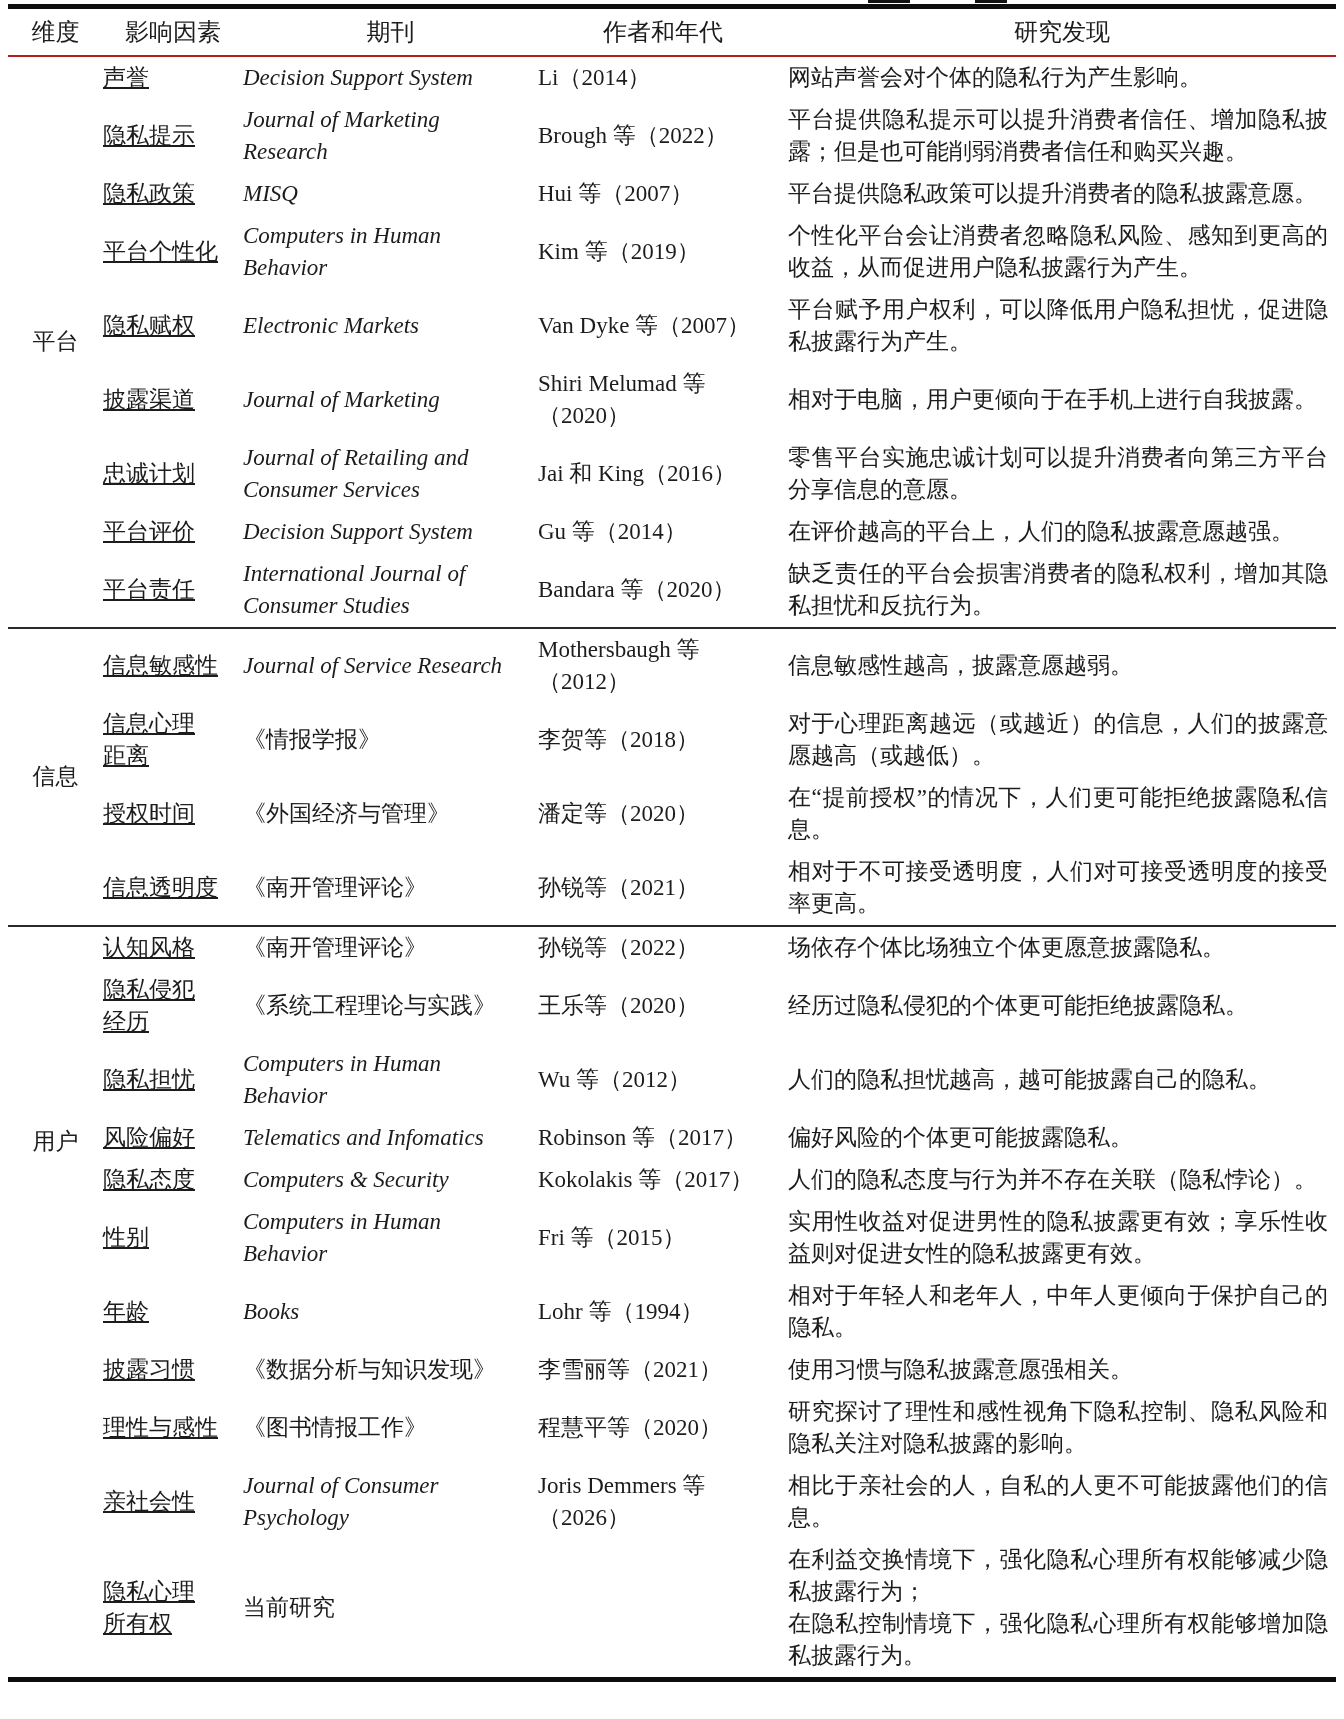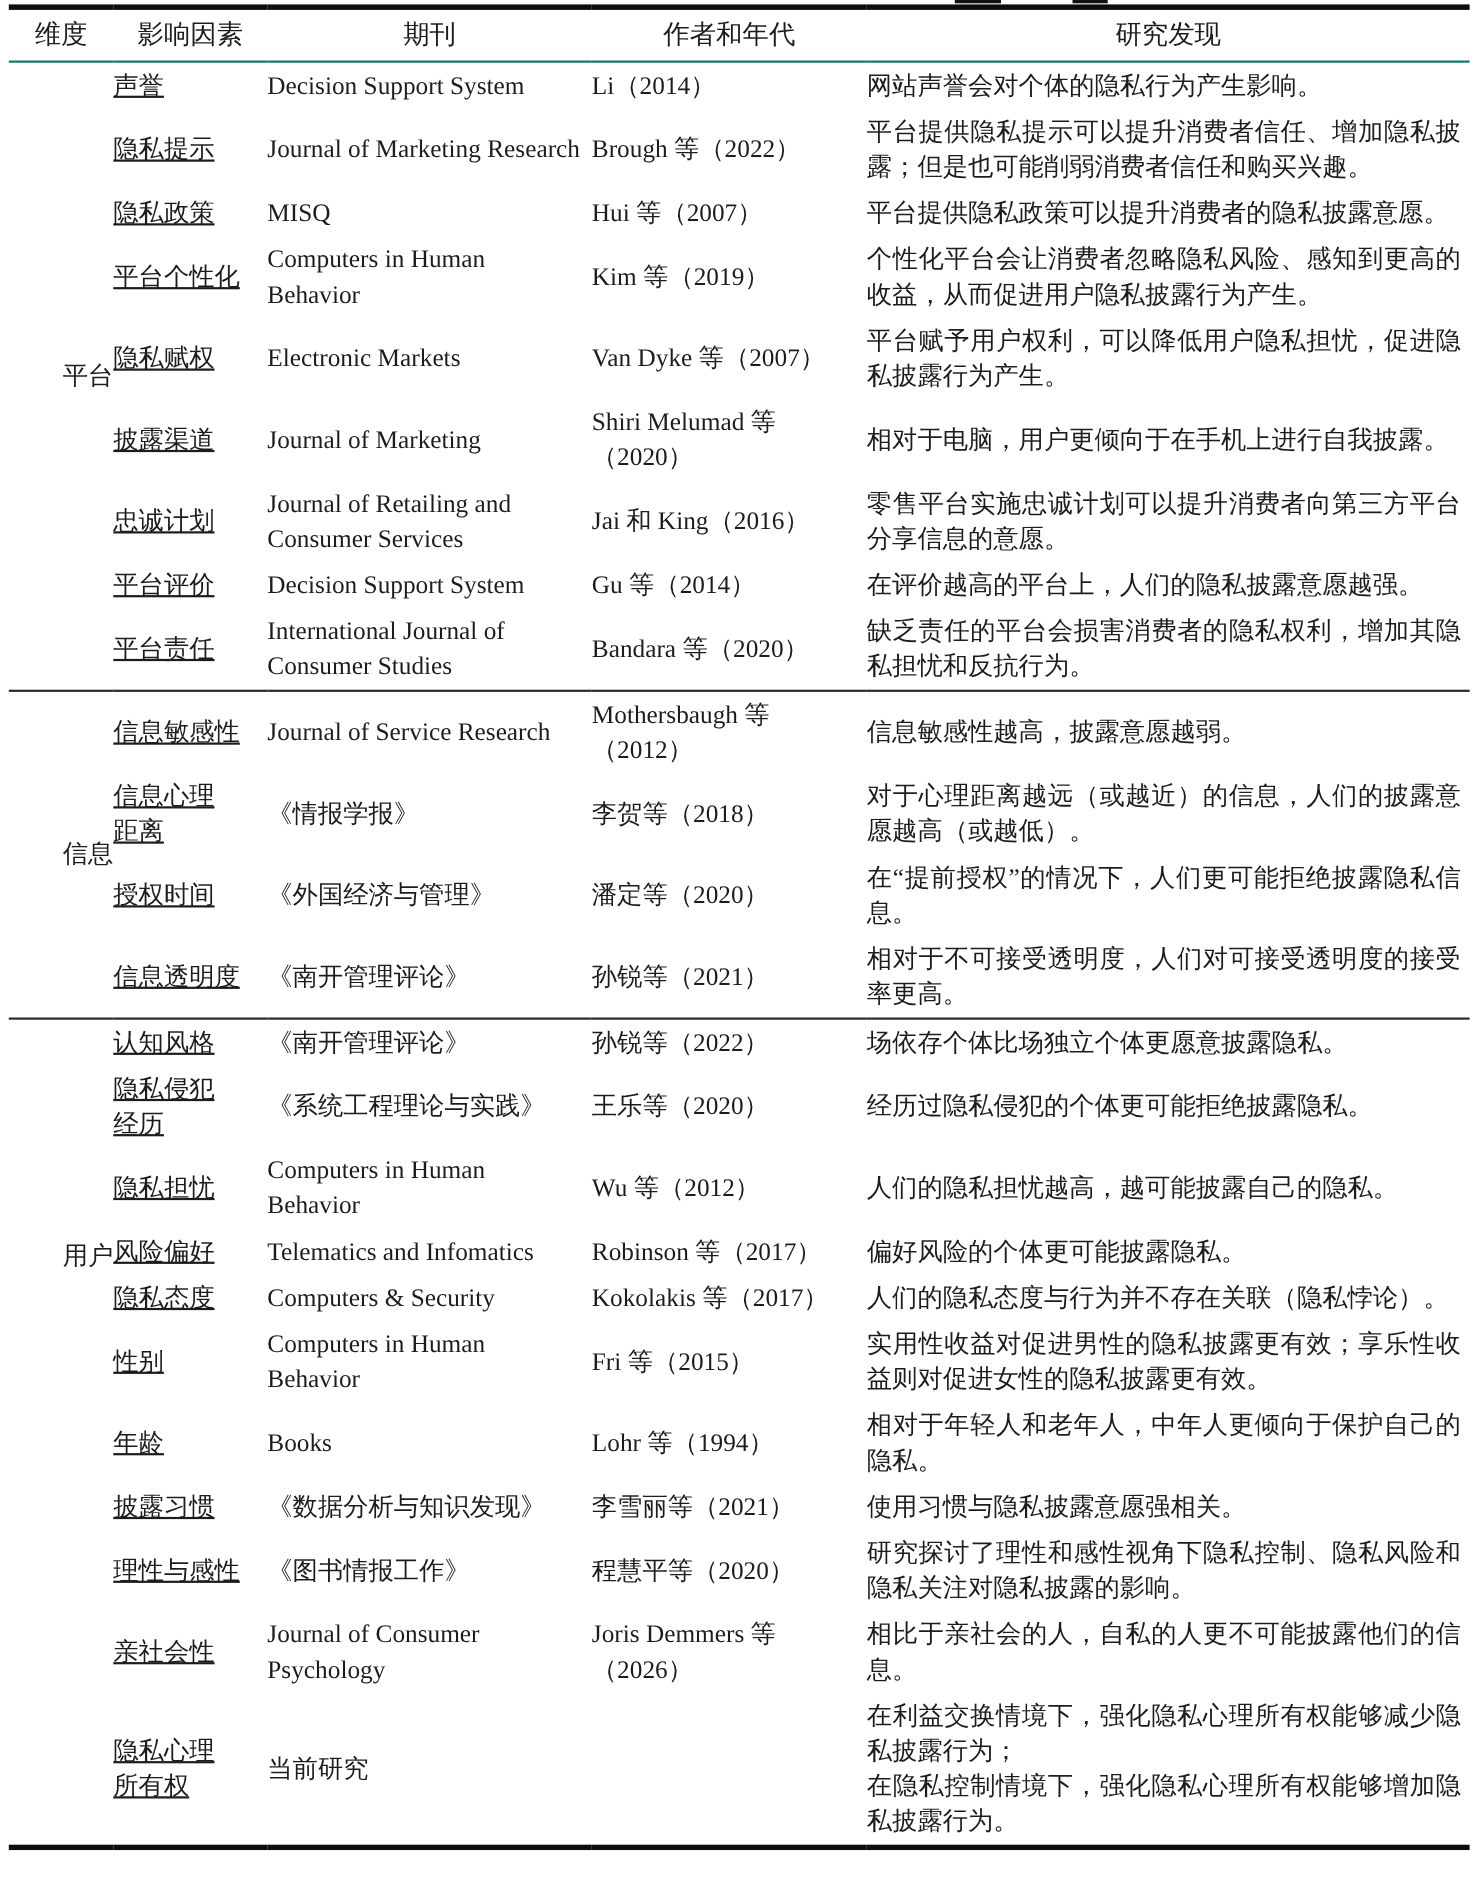--- a/index.html
+++ b/index.html
@@ -8,30 +8,30 @@
   .caption-fragment{position:absolute;top:0;height:3px;background:#111;}
   .frag-a{left:868px;width:42px;}
   .frag-b{left:975px;width:32px;}
   table.lit{width:1328px;border-collapse:collapse;table-layout:fixed;
     border-top:5px solid #0d0d0d;border-bottom:5px solid #0d0d0d;}
   col.c-dim{width:95px;}
   col.c-factor{width:140px;}
   col.c-journal{width:295px;}
   col.c-author{width:250px;}
   col.c-finding{width:548px;}
-  thead tr{border-bottom:2px solid #0f766e;}
+  thead tr{border-bottom:2px solid #b91c1c;}
   th{font-weight:normal;font-size:24px;text-align:center;padding:8px 0;line-height:30px;}
   tbody.grp{border-bottom:2px solid #2a2a2a;}
   tbody.grp-last{border-bottom:none;}
   td{vertical-align:middle;font-size:23px;line-height:32px;padding:5px 8px 5px 0;}
-  td.dim{text-align:right;padding:0;}
+  td.dim{text-align:center;padding:0;}
   .dim-label{display:inline-block;}
   tbody.grp-last .dim-label{position:relative;top:-160px;}
   td.factor{white-space:pre-line;text-decoration:underline;}
-  td.journal.en{}
+  td.journal.en{font-style:italic;}
   td.journal.zh{font-style:normal;}
   td.finding{white-space:pre-line;text-align:justify;margin-top:28px;}
   td.merged{text-align:left;}
 </style>
 </head>
 <body>
 
 <div class="page">
   <div class="caption-fragment frag-a"></div>
   <div class="caption-fragment frag-b"></div>

